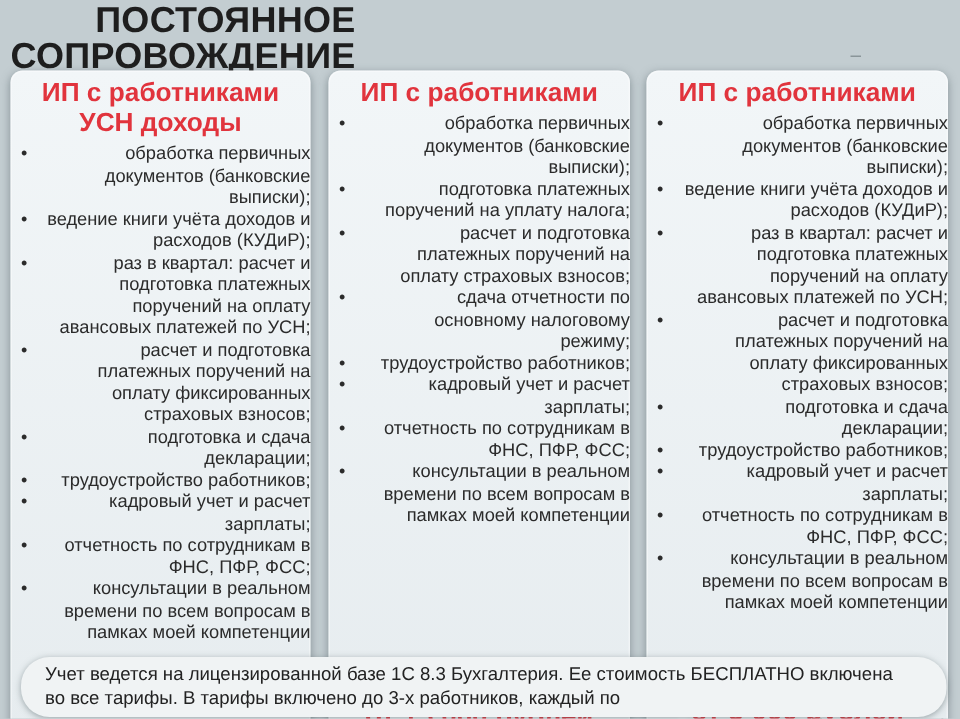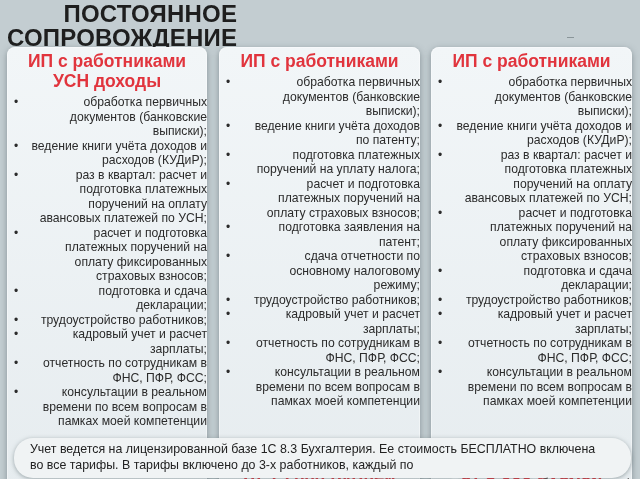--- a/index.html
+++ b/index.html
@@ -86,24 +86,22 @@
       <li>консультации в реальном времени по всем вопросам в памках моей компетенции</li>
     </ul>
 </div>
 
 <div class="card" id="card1" style="left:219px;width:201px;">
   <h2>
     <div>ИП с работниками</div>
   </h2>
   <ul>
       <li>обработка первичных документов (банковские выписки);</li>
-      <li>ведение книги учёта доходов по патенту;</li>
       <li>подготовка платежных поручений на уплату налога;</li>
       <li>расчет и подготовка платежных поручений на оплату страховых взносов;</li>
-      <li>подготовка заявления на патент;</li>
       <li>сдача отчетности по основному налоговому режиму;</li>
       <li>трудоустройство работников;</li>
       <li>кадровый учет и расчет зарплаты;</li>
       <li>отчетность по сотрудникам в ФНС, ПФР, ФСС;</li>
       <li>консультации в реальном времени по всем вопросам в памках моей компетенции</li>
     </ul>
   <div class="price" style="bottom:4px;">от 15 000 рублей</div>
 </div>
 
 <div class="card" id="card2" style="left:431px;width:201px;">

